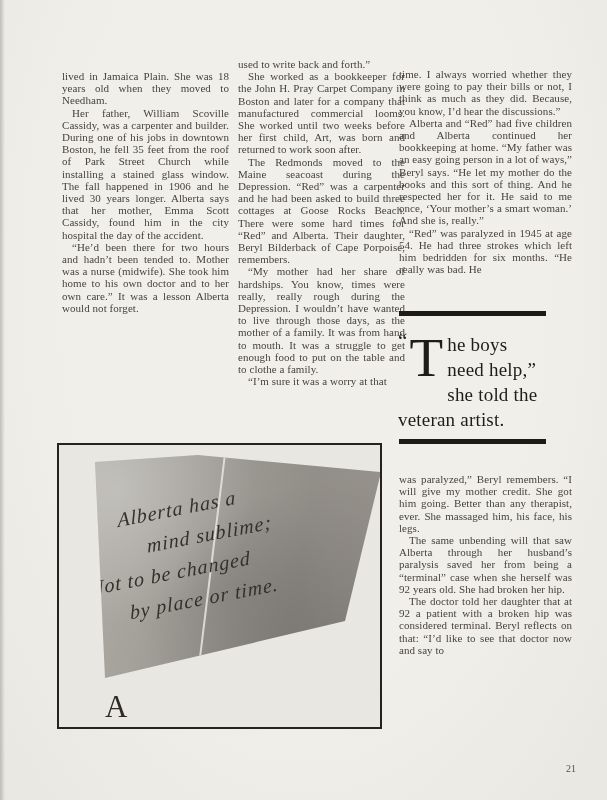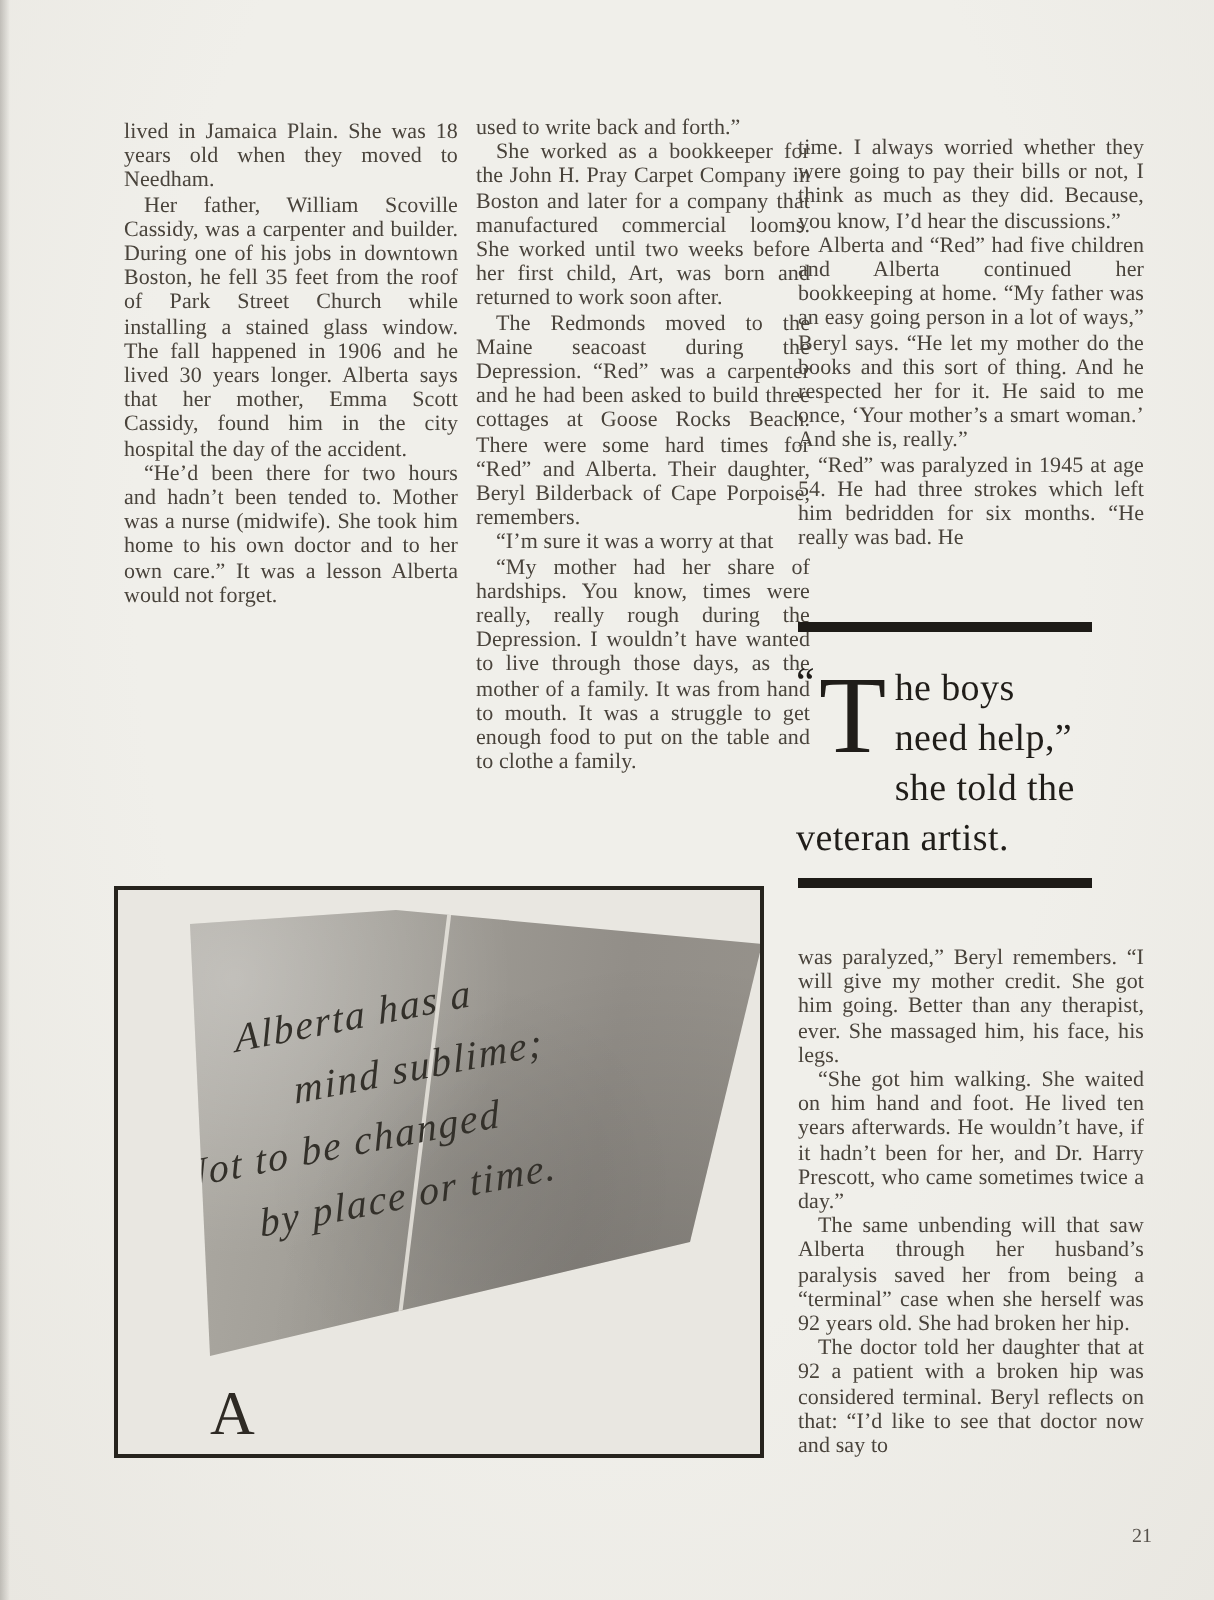--- a/index.html
+++ b/index.html
@@ -18,21 +18,21 @@
 
   
   .bodycol {
     position:absolute;
     font-size:11px; line-height:12.2px;
     color:#49433b; text-align:justify;
     letter-spacing:0.05px;
   }
   .bodycol p { margin:0; }
   .bodycol p.ind { text-indent:10px; }
-  #col1  { left:62px;  top:60px;  width:167px; }
+  #col1  { left:62px;  top:70px;  width:167px; }
   #col2  { left:238px; top:58px;  width:167px; }
   #col3t { left:399px; top:68px;  width:173px; }
   #col3b { left:399px; top:452px; width:173px;margin-top:21px; }
 
   
   .rule { position:absolute; height:5px; background:#1e1b17; }
   #rule1 { left:399px; top:311px; width:147px; }
   #rule2 { left:399px; top:439px; width:147px; }
   .pullquote {
     position:absolute; left:398px; top:332px; width:178px;
@@ -88,42 +88,41 @@
   <div class="bodycol" id="col1">
     <p>lived in Jamaica Plain. She was 18 years old when they moved to Needham.</p>
     <p class="ind">Her father, William Scoville Cassidy, was a carpenter and builder. During one of his jobs in downtown Boston, he fell 35 feet from the roof of Park Street Church while installing a stained glass window. The fall happened in 1906 and he lived 30 years longer. Alberta says that her mother, Emma Scott Cassidy, found him in the city hospital the day of the accident.</p>
     <p class="ind">“He’d been there for two hours and hadn’t been tended to. Mother was a nurse (midwife). She took him home to his own doctor and to her own care.” It was a lesson Alberta would not forget.</p>
   </div>
 
   <div class="bodycol" id="col2">
     <p>used to write back and forth.”</p>
     <p class="ind">She worked as a bookkeeper for the John H. Pray Carpet Company in Boston and later for a company that manufactured commercial looms. She worked until two weeks before her first child, Art, was born and returned to work soon after.</p>
     <p class="ind">The Redmonds moved to the Maine seacoast during the Depression. “Red” was a carpenter and he had been asked to build three cottages at Goose Rocks Beach. There were some hard times for “Red” and Alberta. Their daughter, Beryl Bilderback of Cape Porpoise, remembers.</p>
+    <p class="ind">“My mother had her share of hardships. You know, times were really, really rough during the Depression. I wouldn’t have wanted to live through those days, as the mother of a family. It was from hand to mouth. It was a struggle to get enough food to put on the table and to clothe a family.</p>
     <p class="ind">“I’m sure it was a worry at that</p>
-    <p class="ind">“My mother had her share of hardships. You know, times were really, really rough during the Depression. I wouldn’t have wanted to live through those days, as the mother of a family. It was from hand to mouth. It was a struggle to get enough food to put on the table and to clothe a family.</p>
   </div>
 
   <div class="bodycol" id="col3t">
     <p>time. I always worried whether they were going to pay their bills or not, I think as much as they did. Because, you know, I’d hear the discussions.”</p>
     <p class="ind">Alberta and “Red” had five children and Alberta continued her bookkeeping at home. “My father was an easy going person in a lot of ways,” Beryl says. “He let my mother do the books and this sort of thing. And he respected her for it. He said to me once, ‘Your mother’s a smart woman.’ And she is, really.”</p>
     <p class="ind">“Red” was paralyzed in 1945 at age 54. He had three strokes which left him bedridden for six months. “He really was bad. He</p>
   </div>
 
   <div class="rule" id="rule1"></div>
   <div class="pullquote">
     <span class="pq-open">“</span><span class="pq-drop">T</span><span>he boys</span><br>
     <span>need help,”</span><br>
     <span>she told the</span><br>
     <span>veteran artist.</span>
   </div>
   <div class="rule" id="rule2"></div>
 
   <div class="bodycol" id="col3b">
     <p>was paralyzed,” Beryl remembers. “I will give my mother credit. She got him going. Better than any therapist, ever. She massaged him, his face, his legs.</p>
-    <p class="ind">“She got him walking. She waited on him hand and foot. He lived ten years afterwards. He wouldn’t have, if it hadn’t been for her, and Dr. Harry Prescott, who came sometimes twice a day.”</p>
     <p class="ind">The same unbending will that saw Alberta through her husband’s paralysis saved her from being a “terminal” case when she herself was 92 years old. She had broken her hip.</p>
     <p class="ind">The doctor told her daughter that at 92 a patient with a broken hip was considered terminal. Beryl reflects on that: “I’d like to see that doctor now and say to</p>
   </div>
 
   <figure class="photo">
     <div class="photo-img">
       <div class="card">
         <div class="crack"></div>
         <div class="handwriting">
           <div class="hw-line1">Alberta has a</div>

